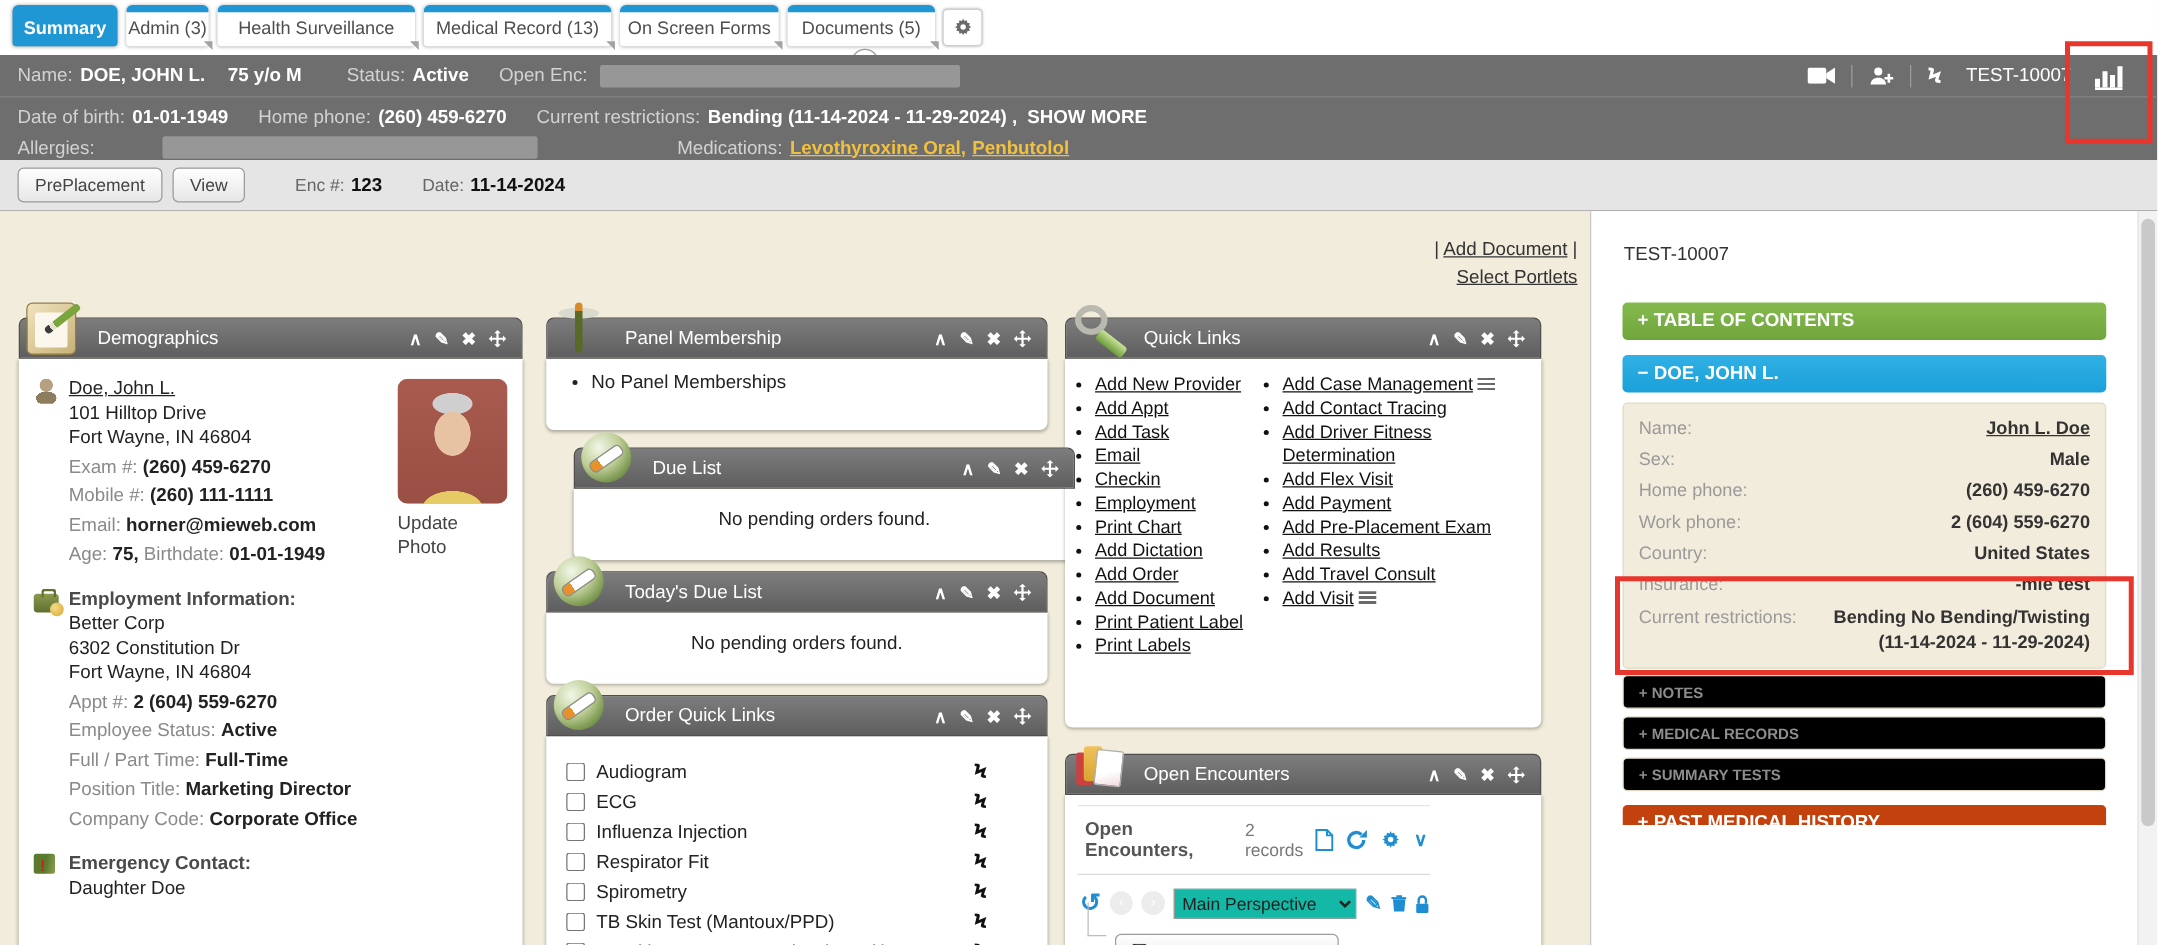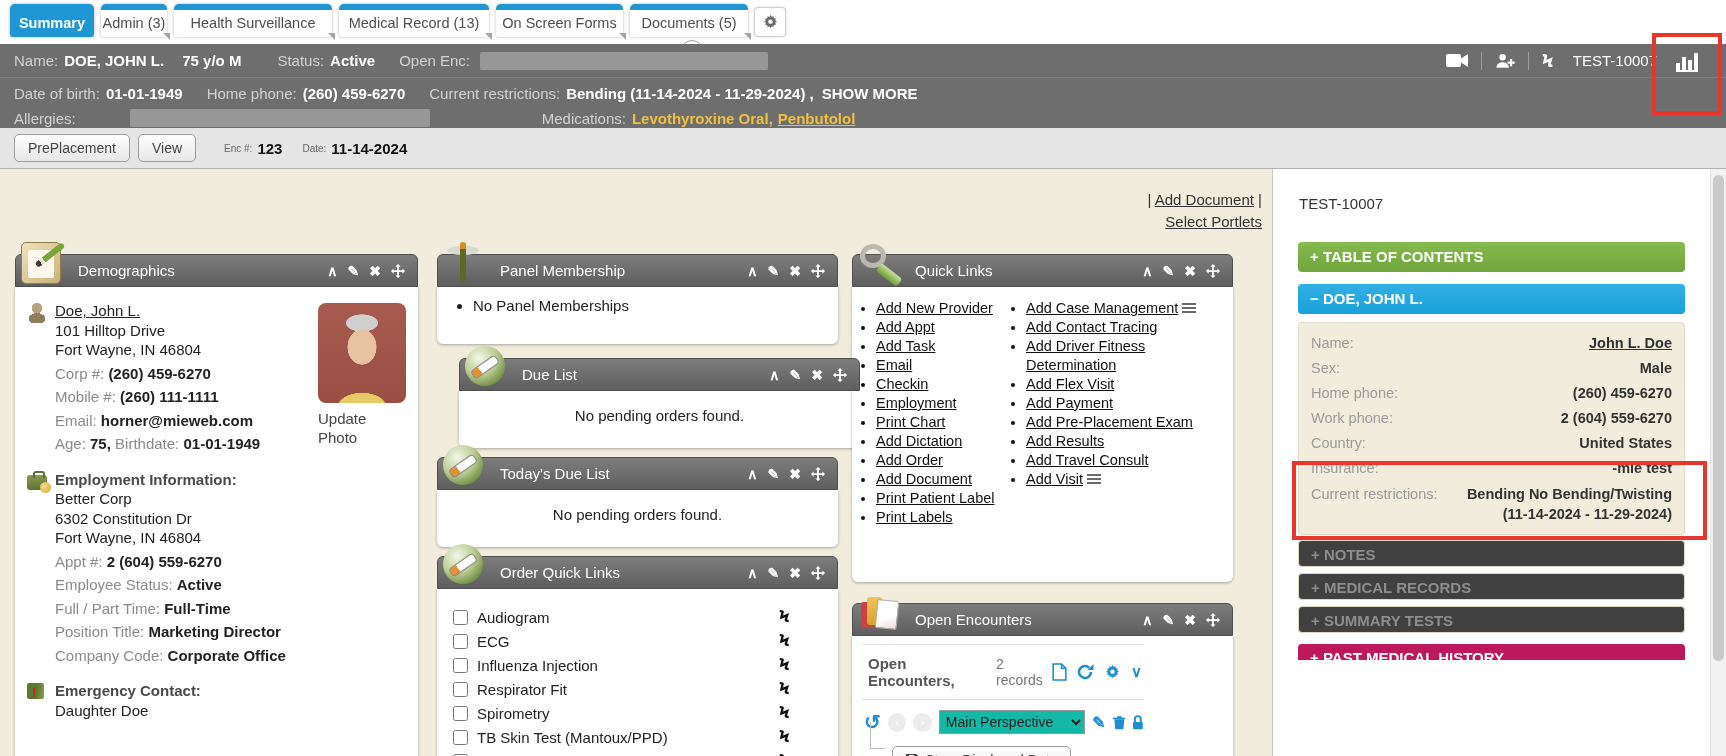--- a/index.html
+++ b/index.html
@@ -27,21 +27,21 @@
   .gold{color:#f0c040;font-weight:bold;text-decoration:none;font-size:15px}
   .redact{display:inline-block;background:#979797;border-radius:2px;height:18px;vertical-align:middle}
   .bar1-right{position:absolute;right:0;top:44px;height:33px;display:flex;align-items:center;gap:13px;padding-right:28px}
   .vsep{width:1px;height:18px;background:#9d9d9d}
   .b2line{display:flex;align-items:center;height:22px}
   
   .toolbar{position:absolute;left:0;top:128px;width:100%;height:41px;background:#e5e5e5;
         border-bottom:1px solid #b1b1b1;display:flex;align-items:center;padding-left:14px;box-sizing:border-box}
   .btn{background:linear-gradient(#fefefe,#e7e7e7);border:1px solid #9c9c9c;border-radius:5px;
         padding:5px 13px;font-size:14px;color:#444;margin-right:8px;cursor:pointer;font-family:inherit}
-  .tlabel{color:#666;font-size:10px;margin-left:20px;margin-right:5px}
+  .tlabel{color:#666;font-size:14px;margin-left:32px;margin-right:5px}
   .tval{color:#111;font-weight:bold;font-size:15px}
   
   .main{position:absolute;left:0;top:169px;width:1272px;height:587px;background:#f1ecdb}
   .sidebar{position:absolute;left:1272px;top:169px;width:438px;height:587px;background:#fff;border-left:1px solid #c6c6c6;box-sizing:border-box}
   .vscroll{position:absolute;right:0;top:169px;width:16px;height:587px;background:#f2f2f2;border-left:1px solid #e2e2e2;box-sizing:border-box}
   .vthumb{position:absolute;left:2px;top:6px;width:11px;height:486px;background:#c9c9c9;border-radius:6px}
   .mainlinks{position:absolute;right:10px;top:20px;text-align:right;font-size:15px;color:#333;line-height:22px}
   .dlink{color:#333;text-decoration:underline;cursor:pointer}
   
   .portlet{position:absolute}
@@ -133,24 +133,24 @@
         font-size:15px;line-height:30px;padding-left:12px;box-sizing:border-box;cursor:pointer}
   .sb-green{top:73px;background:linear-gradient(#85ba4e,#6fa53c)}
   .sb-blue{top:115px;background:linear-gradient(#31b0e5,#1aa0d9)}
   .sb-panel{position:absolute;left:25px;top:153px;width:387px;background:#f2ecdc;border:1px solid #e0d9c4;
         border-radius:4px;box-sizing:border-box;padding:8px 12px 10px 12px}
   .sb-row{display:flex;justify-content:space-between;line-height:25px;font-size:14.5px}
   .sb-l{color:#9a9a9a;white-space:nowrap}
   .sb-v{color:#333;font-weight:bold;text-align:right}
   .sb-restr{display:flex;line-height:20px;margin-top:3px;font-size:14.5px}
   .sb-restr .sb-v{flex:1}
-  .sb-sec{position:absolute;left:25px;width:387px;height:27px;background:#404040;border:1px solid #e0d9c4;border-radius:4px;
-        color:#8d8d8d;font-weight:bold;font-size:15px;line-height:27px;padding-left:12px;box-sizing:border-box;cursor:pointer}
+  .sb-sec{position:absolute;left:25px;width:387px;height:27px;background:#000000;border:1px solid #e0d9c4;border-radius:4px;
+        color:#8d8d8d;font-weight:bold;font-size:12px;line-height:27px;padding-left:12px;box-sizing:border-box;cursor:pointer}
   .sb-orange-clip{position:absolute;left:25px;top:475px;width:387px;height:16px;overflow:hidden}
-  .sb-orange{width:100%;height:28px;background:#be185d;border-radius:4px;color:#fff;font-weight:bold;
+  .sb-orange{width:100%;height:28px;background:#c2410c;border-radius:4px;color:#fff;font-weight:bold;
         font-size:15px;line-height:28px;padding-left:12px;box-sizing:border-box}
   
   .hlbox{position:absolute;border:4px solid #e8362c;z-index:30;pointer-events:none}
   #hl-top{left:1652px;top:33px;width:62px;height:74px}
   #hl-restr{left:1292px;top:461px;width:407px;height:71px}
   .charticon{display:flex;align-items:flex-end;gap:2px;border-bottom:2px solid #fff;padding-bottom:0;height:20px;cursor:pointer}
   .charticon i{display:block;width:4px;background:#fff}
 </style>
 </head>
 <body>
@@ -212,21 +212,21 @@
       <span class="lbl">Home phone:</span>
       <span class="val" style="margin-right:24px">(260) 459-6270</span>
       <span class="lbl">Current restrictions:</span>
       <span class="val" style="margin-right:8px">Bending (11-14-2024 - 11-29-2024) ,</span>
       <span class="val">SHOW MORE</span>
     </div>
     <div class="b2line" style="margin-top:3px">
       <span class="lbl">Allergies:</span>
       <span class="redact" style="width:300px;margin-left:48px"></span>
       <span class="lbl" style="margin-left:112px">Medications:</span>
-      <span class="gold" style="">Levothyroxine Oral</span>
+      <span class="gold" style="text-decoration:underline">Levothyroxine Oral</span>
       <span class="gold" style="margin-right:5px">,</span>
       <span class="gold" style="text-decoration:underline">Penbutolol</span>
     </div>
   </div>
 
   <div class="toolbar">
     <button class="btn">PrePlacement</button>
     <button class="btn">View</button>
     <span class="tlabel">Enc #:</span>
     <span class="tval">123</span>
@@ -259,21 +259,21 @@
         </span>
       </div>
       <div class="pbody dem" style="height:560px">
         <div class="photo"></div>
         <div class="updlink">Update Photo</div>
         <div class="blk">
           <span class="mini mini-person"></span>
           <div><span class="ulink">Doe, John L.</span></div>
           <div class="dv" style="font-weight:normal">101 Hilltop Drive</div>
           <div>Fort Wayne, IN 46804</div>
-          <div class="row" style="margin-top:4px"><span class="dl">Corp #:</span> <span class="dv">(260) 459-6270</span></div>
+          <div class="row" style="margin-top:4px"><span class="dl">Exam #:</span> <span class="dv">(260) 459-6270</span></div>
           <div class="row" style="margin-top:4px"><span class="dl">Mobile #:</span> <span class="dv">(260) 111-1111</span></div>
           <div class="row" style="margin-top:4px"><span class="dl">Email:</span> <span class="dv">horner@mieweb.com</span></div>
           <div class="row" style="margin-top:4px">
             <span class="dl">Age:</span>
             <span class="dv">75,</span>
             <span class="dl">Birthdate:</span>
             <span class="dv">01-01-1949</span>
           </div>
         </div>
         <div class="blk spaced" style="margin-top:16px">

